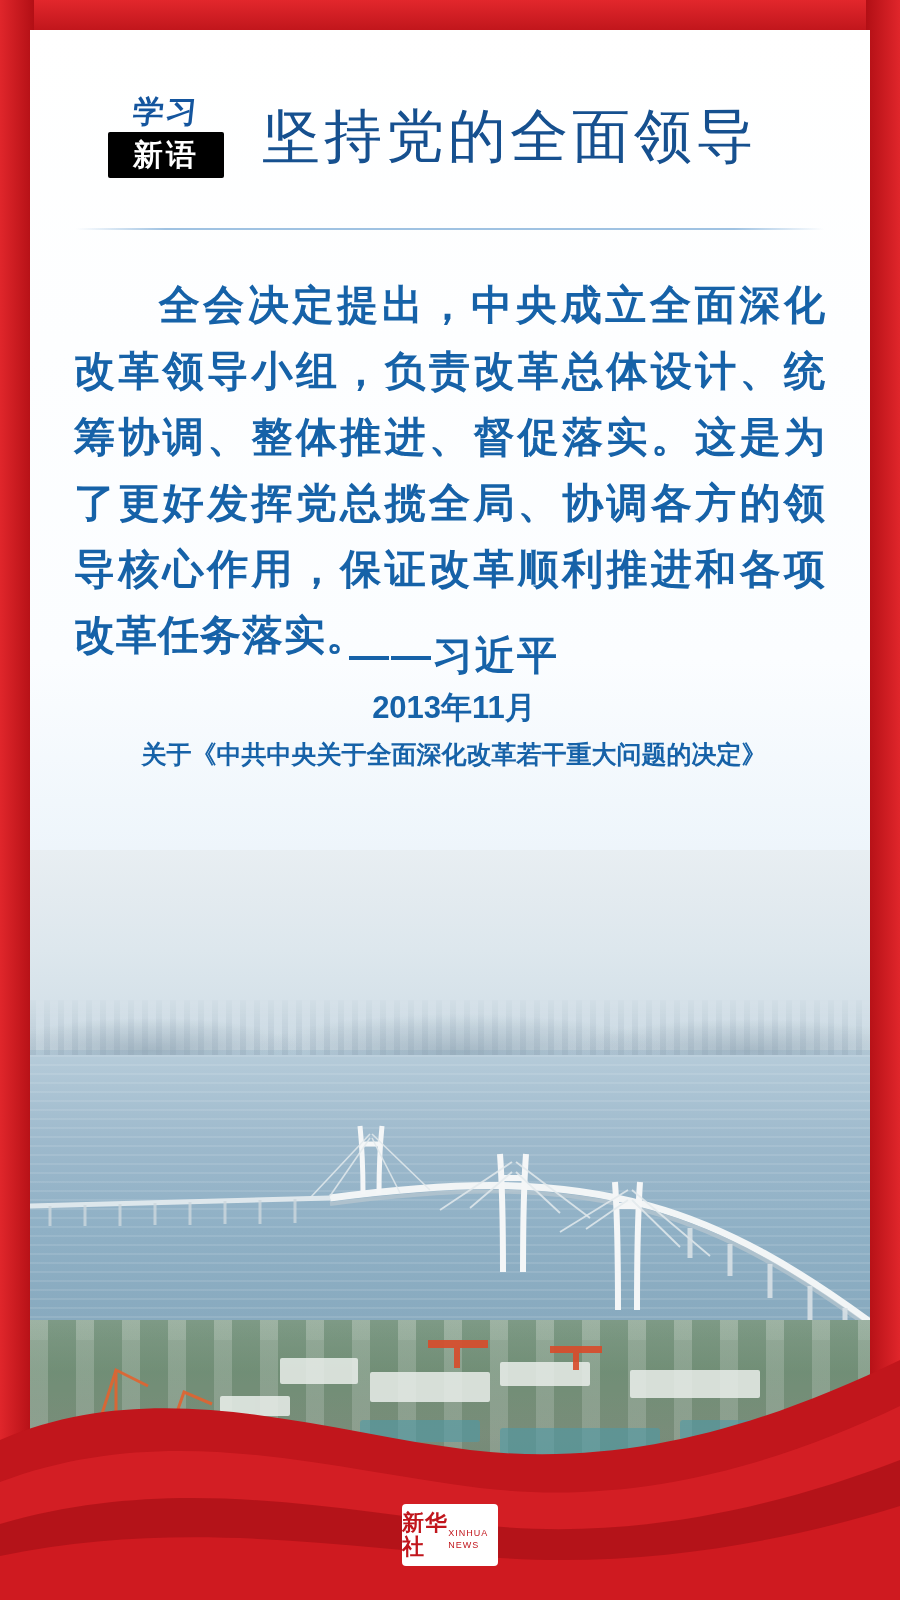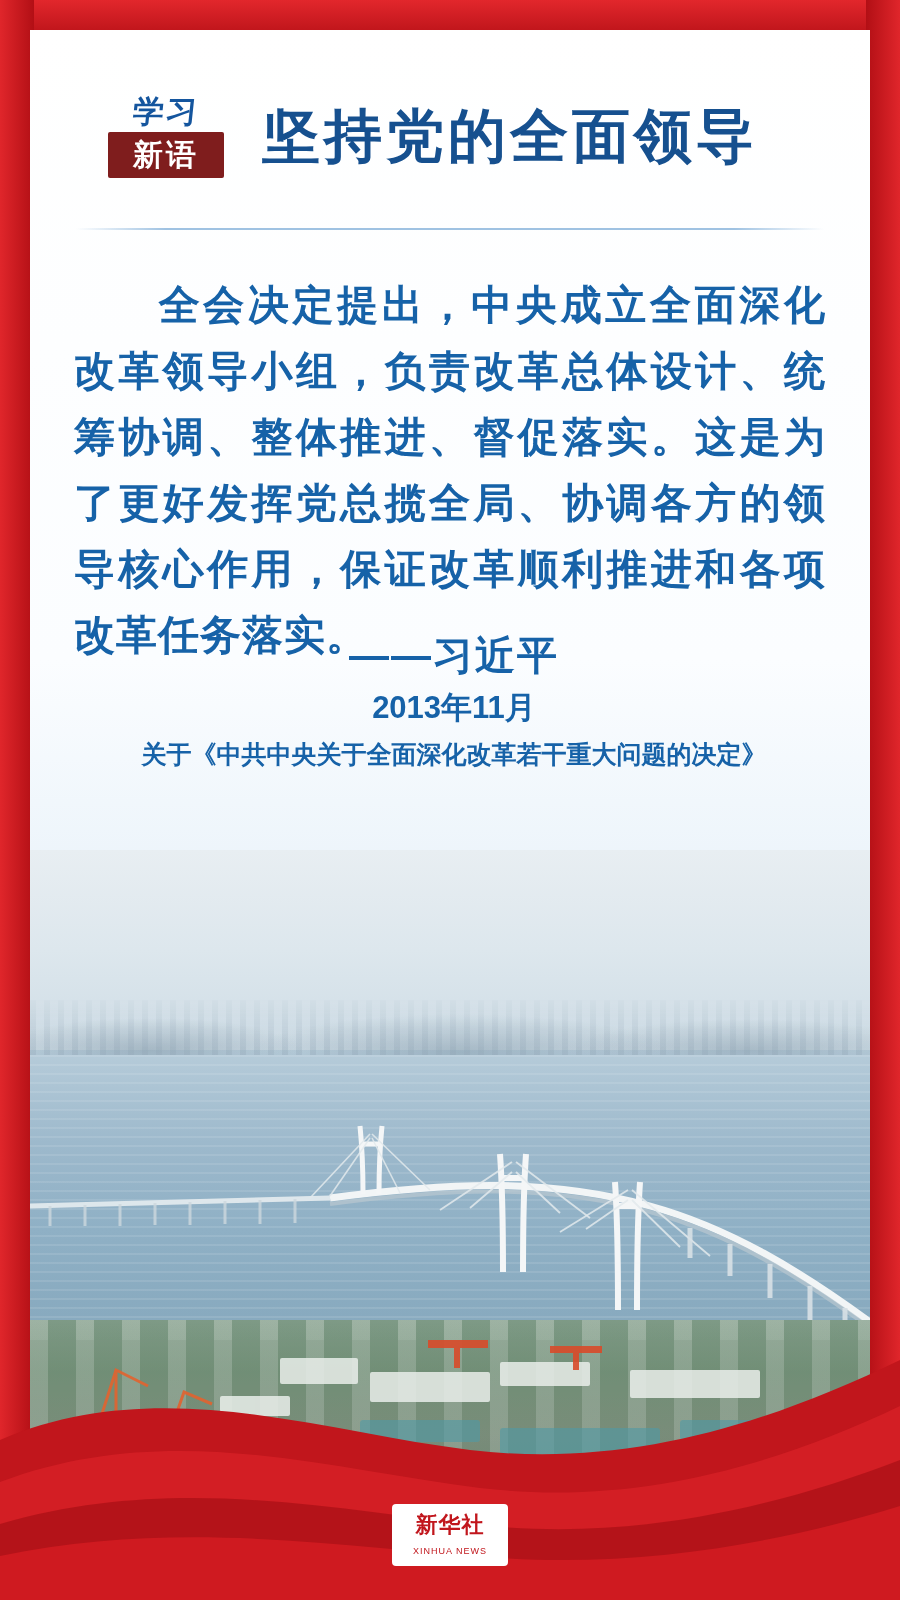--- a/index.html
+++ b/index.html
@@ -53,28 +53,28 @@
   }
   .logo-badge .l-top{
     position:absolute;left:8px;top:0;width:100px;height:40px;
     color:#14559e;font-weight:bold;font-size:31px;line-height:40px;
     letter-spacing:2px;text-align:center;
     font-family:"Liberation Serif","DejaVu Serif",serif;
     transform:skewX(-6deg);
   }
   .logo-badge .l-bot{
     position:absolute;left:0;top:40px;width:116px;height:46px;
-    background:#7f1d1d;color:#ffffff;font-weight:bold;
+    background:#000000;color:#ffffff;font-weight:bold;
     font-size:30px;line-height:46px;text-align:center;letter-spacing:3px;
     font-family:"Liberation Serif","DejaVu Serif",serif;
     border-radius:2px;
   }
   .headline{
     position:absolute;left:232px;top:74px;
-    font-size:58px;font-weight:bold;color:#16508f;
+    font-size:58px;font-weight:normal;color:#16508f;
     letter-spacing:4px;line-height:64px;
     white-space:nowrap;
     font-family:"Liberation Sans","DejaVu Sans",sans-serif;
   }
   .divider{
     position:absolute;left:46px;top:198px;width:748px;height:2px;
     background:linear-gradient(90deg,rgba(21,85,158,0),#9fc2e2 12%,#9fc2e2 88%,rgba(21,85,158,0));
   }
 
   
@@ -146,23 +146,23 @@
       repeating-linear-gradient(90deg, rgba(230,235,230,.30) 0px, rgba(230,235,230,.30) 18px, rgba(120,140,130,0) 18px, rgba(120,140,130,0) 46px);
   }
 
   
   .wave{
     position:absolute;left:0;bottom:0;width:900px;height:300px;
     pointer-events:none;
   }
   .xinhua{
     position:absolute;left:50%;transform:translateX(-50%);
-    bottom:34px;width:116px;height:62px;
+    bottom:34px;width:96px;height:62px;
     background:#ffffff;border-radius:4px;
-    display:flex;flex-direction:column;align-items:center;justify-content:center;
+    display:flex;flex-direction:row;align-items:center;justify-content:center;
   }
   .xinhua .cn{
     color:#c1161c;font-weight:bold;font-size:22px;line-height:24px;letter-spacing:1px;
     font-family:"Liberation Serif","DejaVu Serif",serif;
   }
   .xinhua .en{
     color:#c1161c;font-size:9px;line-height:12px;letter-spacing:1px;margin-top:8px;
   }
 </style>
 </head>

